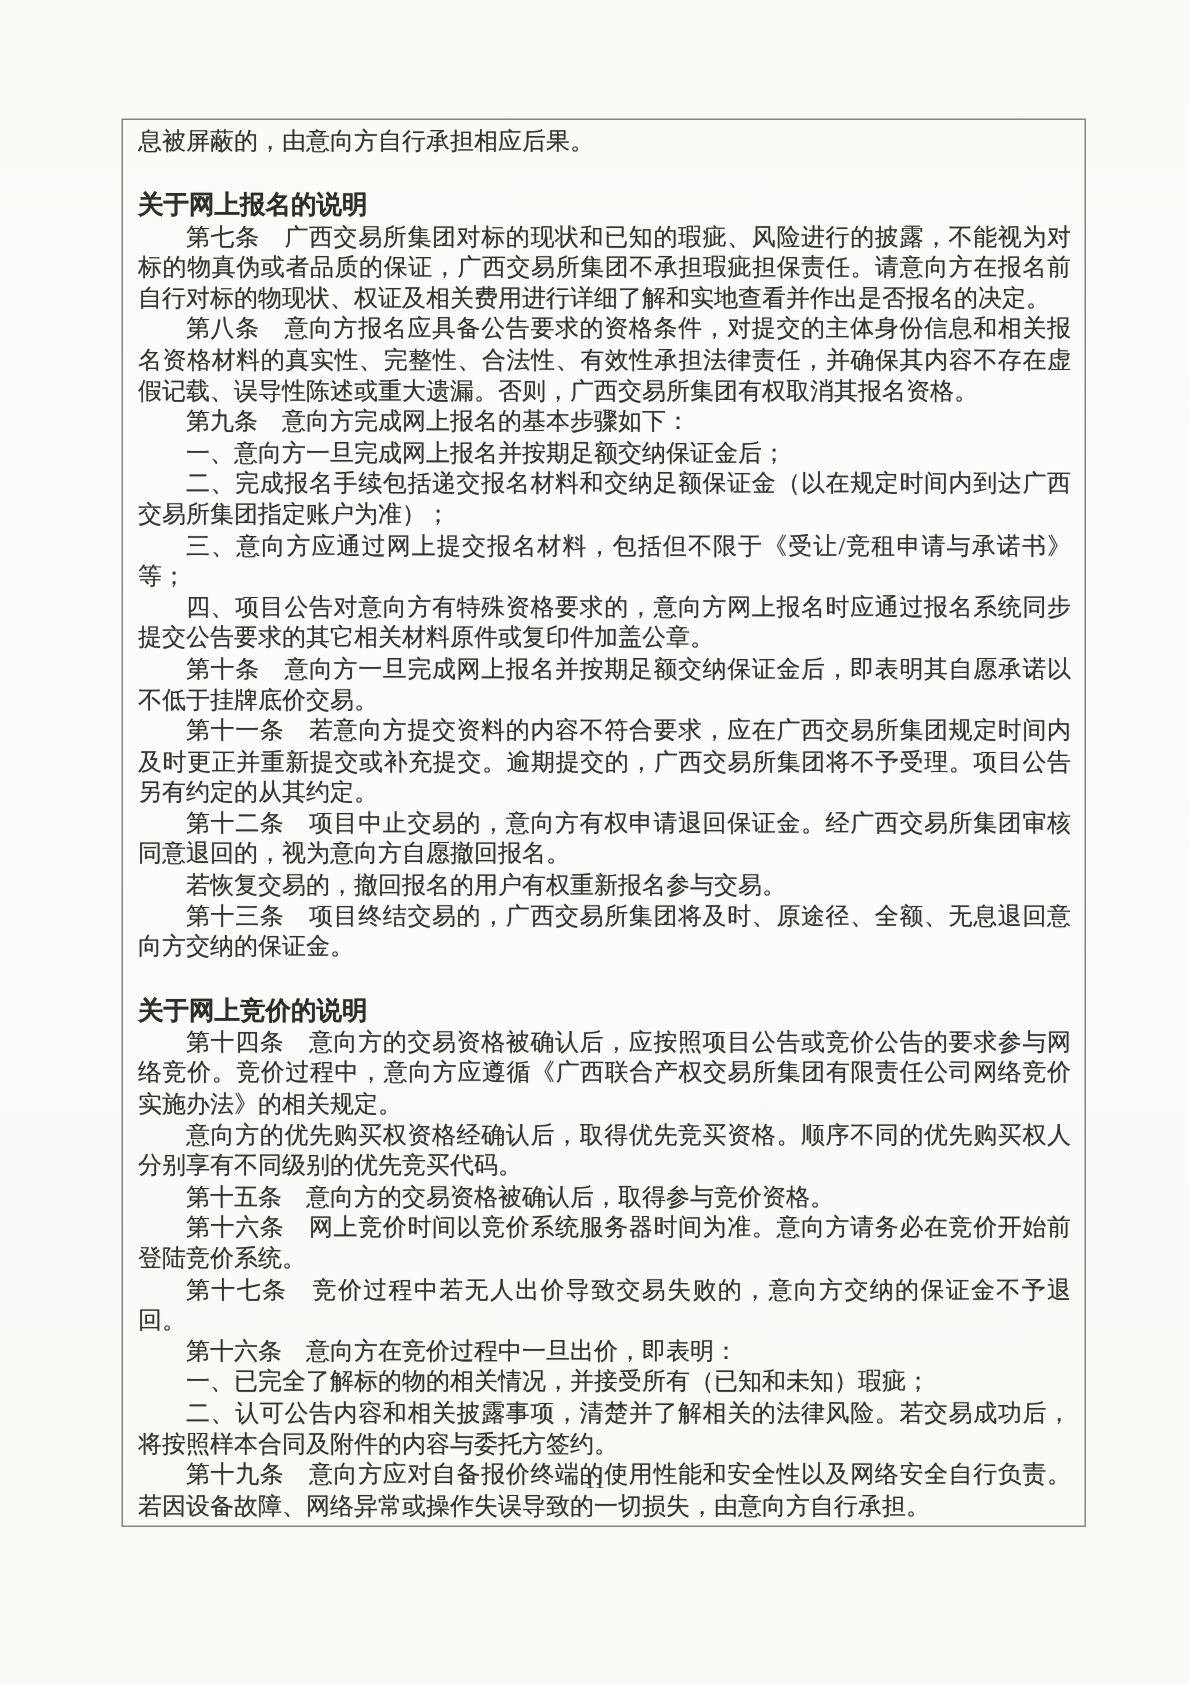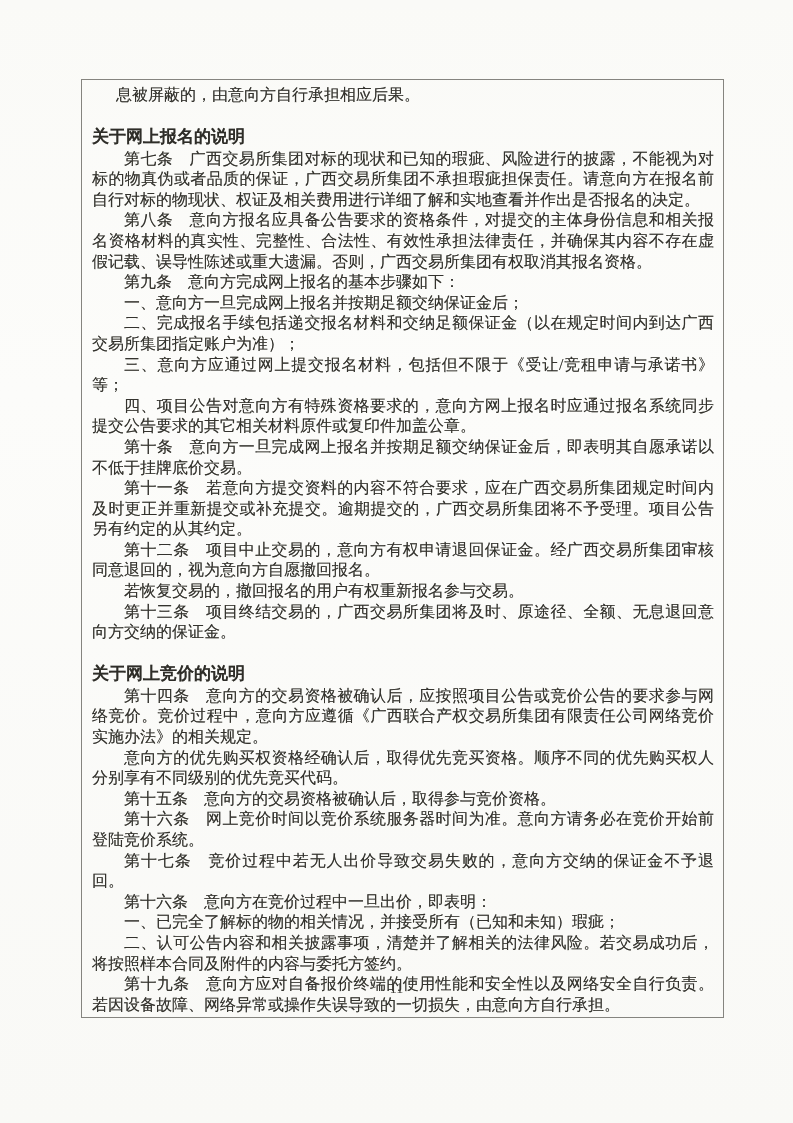--- a/index.html
+++ b/index.html
@@ -29,21 +29,20 @@
   .para {
     margin: 0;
     font-size: 16px;
     line-height: 20.6px;
     text-align: justify;
     text-indent: 2em;
     text-shadow: 0 0 0.5px rgba(55, 54, 48, 0.55);
   }
   .para.no-indent {
     text-indent: 0;
-    margin-left: 24px;
   }
   .heading {
     margin: 20px 0 1px 0;
     font-size: 17px;
     line-height: 22px;
     font-weight: bold;
     text-align: left;
     font-family: "Liberation Sans", "DejaVu Sans", sans-serif;
     color: #2e2d28;
     text-shadow: 0 0 0.5px rgba(46, 45, 40, 0.5);

